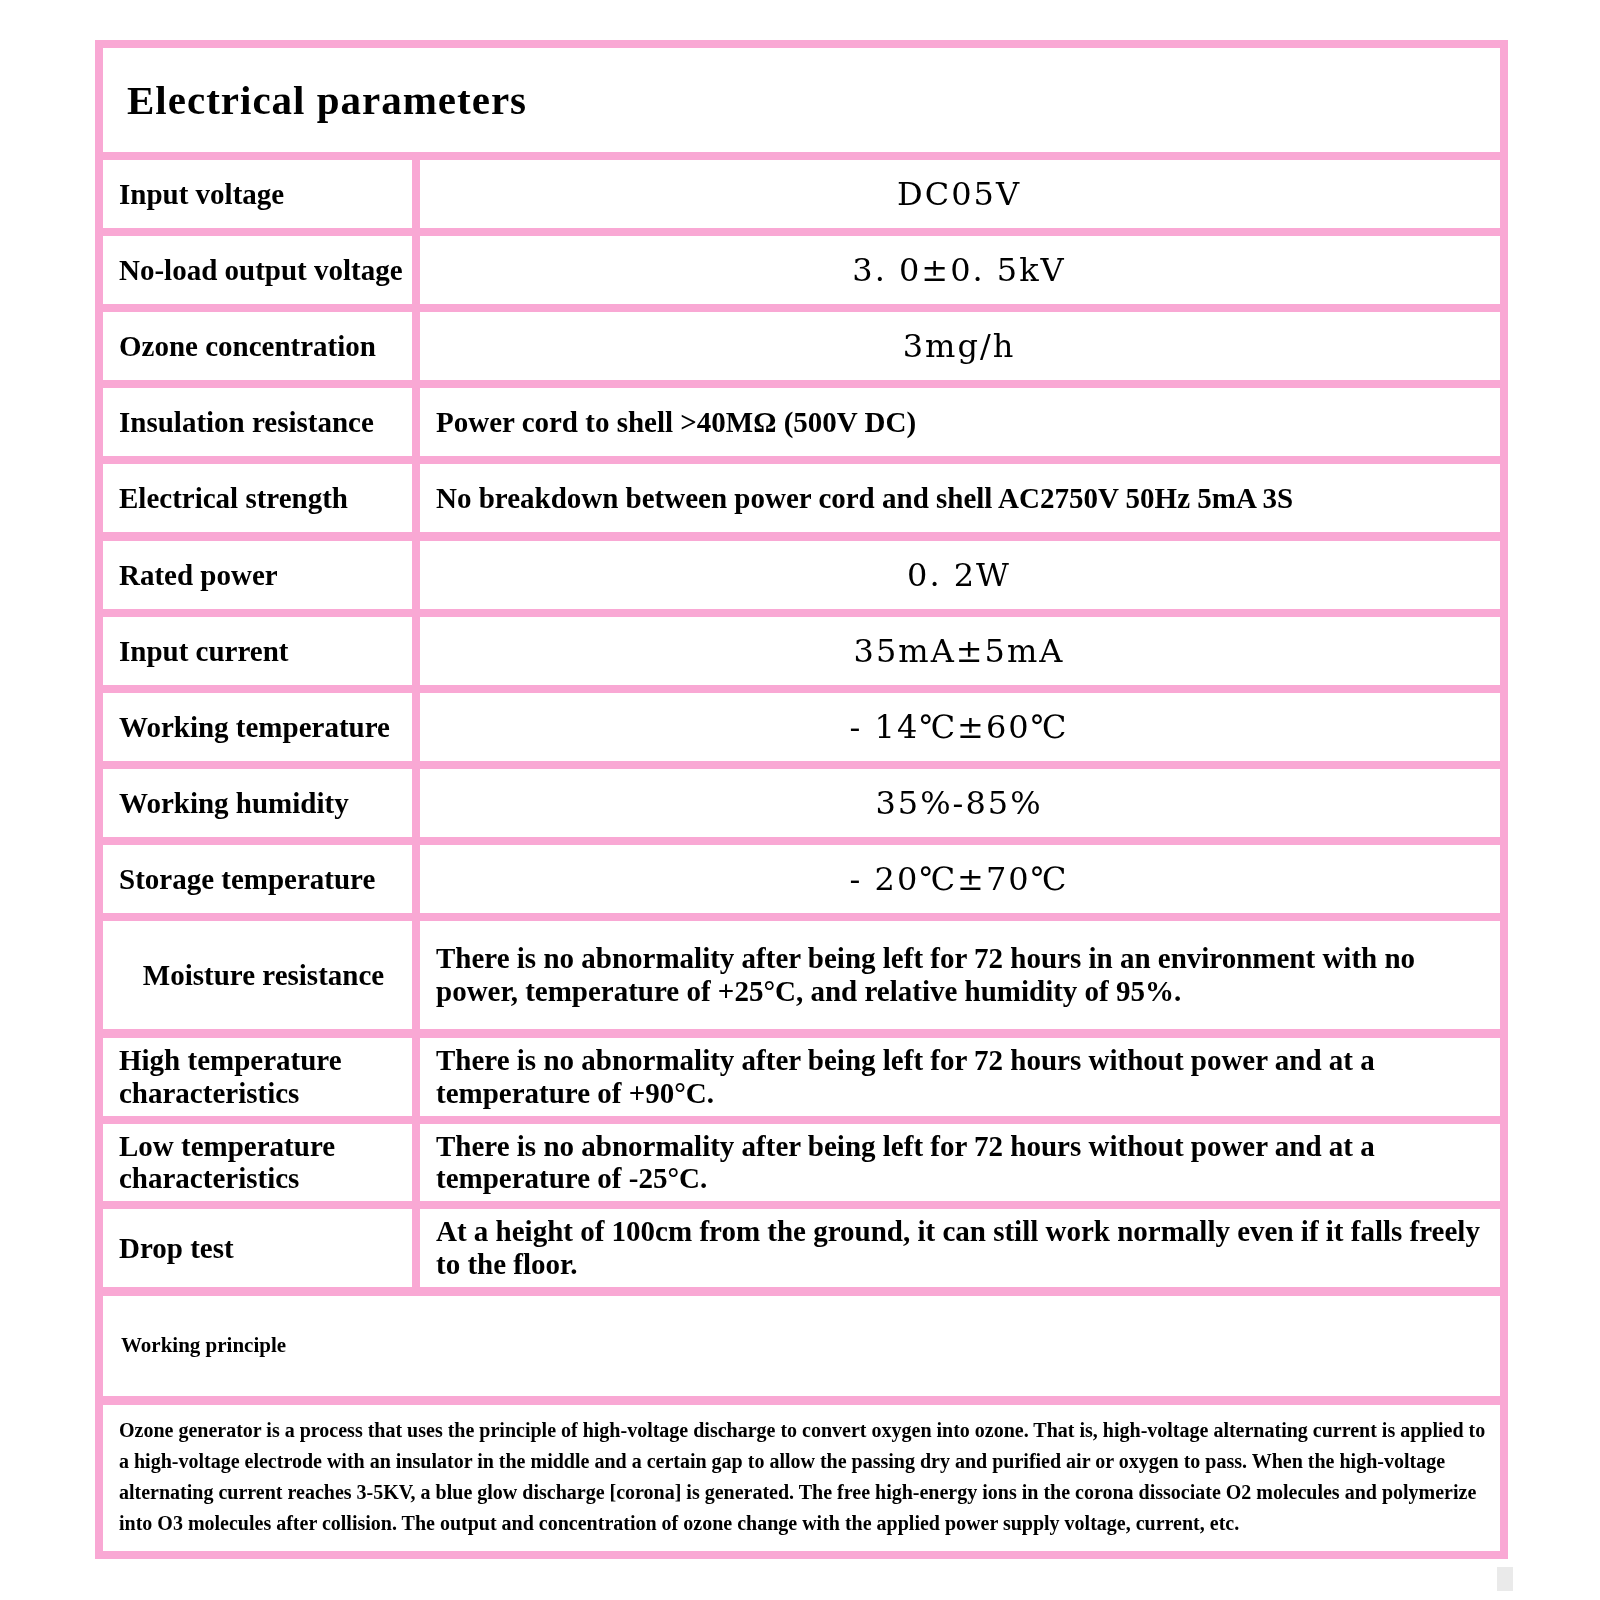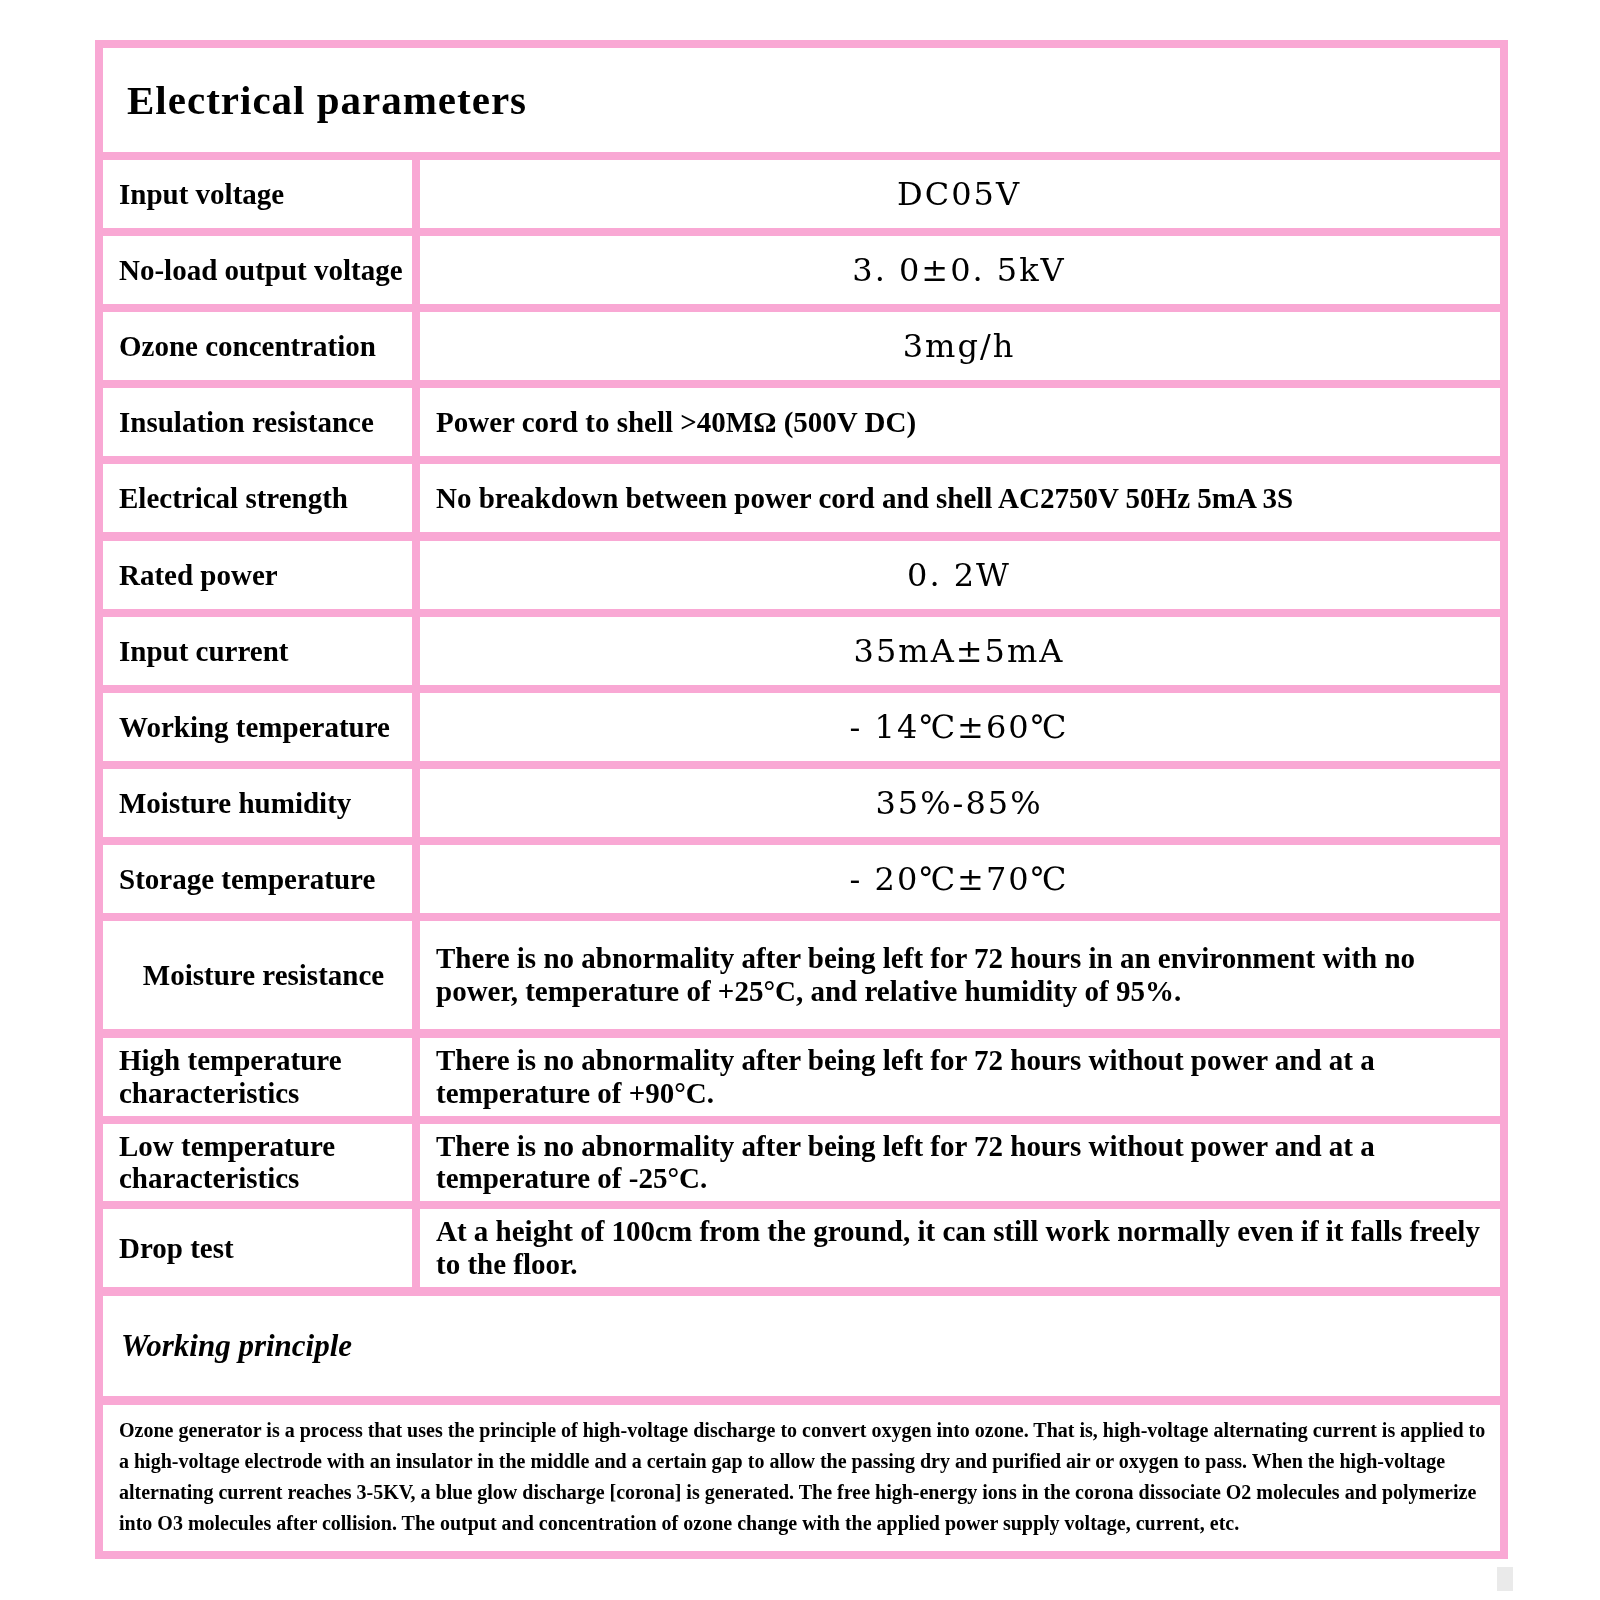--- a/index.html
+++ b/index.html
@@ -64,24 +64,23 @@
   
   tbody tr:nth-child(7) td,
   tbody tr:nth-child(13) td,
   tr.wp-head td,
   tr.wp-body td {
     border-top-width: 9px;
   }
   tbody tr:nth-child(12) td.label { height: 96px; text-align: center; }
   tr.wp-head td {
     height: 92px;
-    font-size: 31px;
+    font-size: 21px;
     font-weight: bold;
     padding: 4px 10px 4px 18px;
-    font-style: italic;
   }
   tr.wp-body td {
     font-size: 20px;
     font-weight: bold;
     line-height: 31px;
     padding: 10px 14px 12px 16px;
     vertical-align: top;
   }
   .smudge {
     position: absolute;
@@ -132,21 +131,21 @@
   </tr>
         <tr>
     <td class="label">Input current</td>
     <td class="value code">35mA±5mA</td>
   </tr>
         <tr>
     <td class="label">Working temperature</td>
     <td class="value code">- 14℃±60℃</td>
   </tr>
         <tr>
-    <td class="label">Moisture humidity</td>
+    <td class="label">Working humidity</td>
     <td class="value code">35%-85%</td>
   </tr>
         <tr>
     <td class="label">Storage temperature</td>
     <td class="value code">- 20℃±70℃</td>
   </tr>
         <tr>
     <td class="label">Moisture resistance</td>
     <td class="value text">There is no abnormality after being left for 72 hours in an environment with no power, temperature of +25°C, and relative humidity of 95%.</td>
   </tr>

